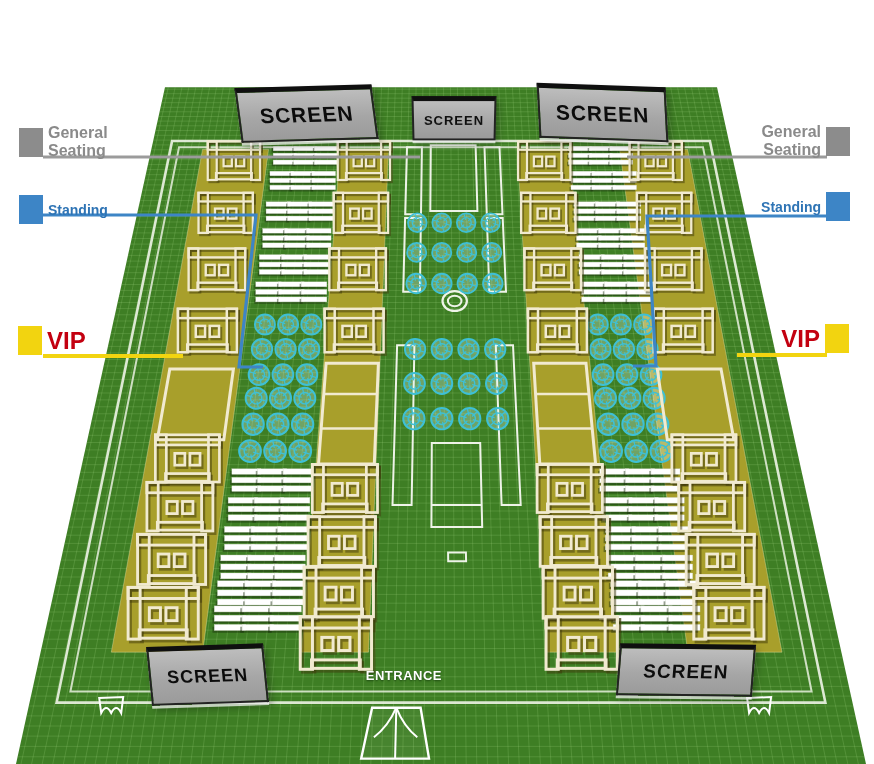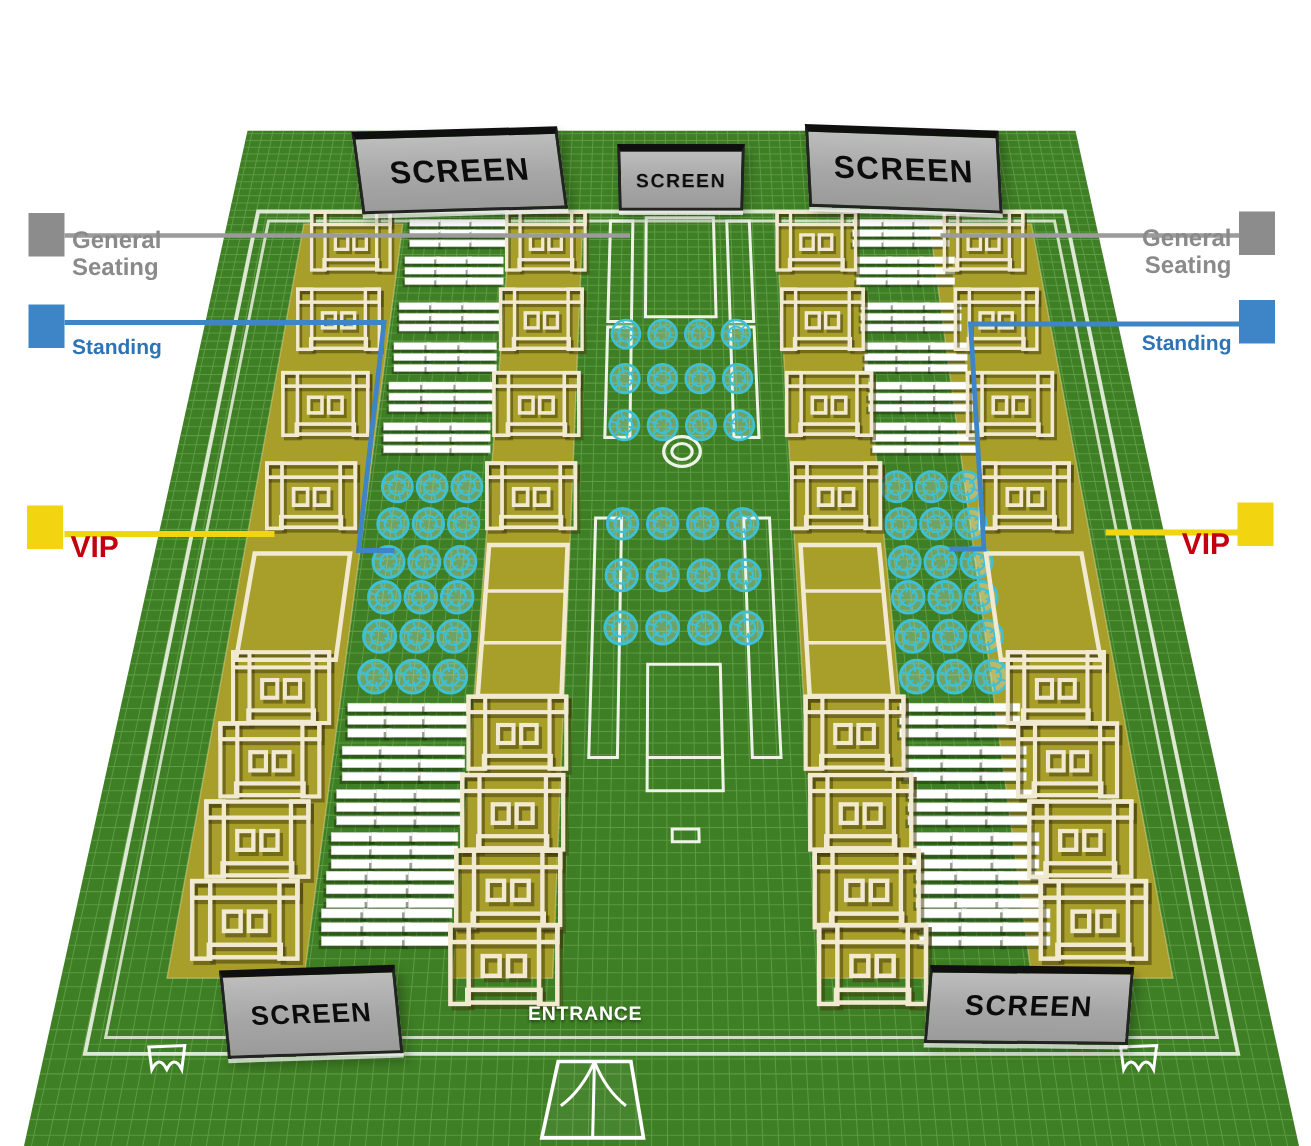--- a/index.html
+++ b/index.html
@@ -16,33 +16,33 @@
     box-shadow:0 3px 0 rgba(255,255,255,.7), 3px 5px 7px rgba(0,0,0,.28);
     color:#0c0c0c;font-weight:800;letter-spacing:1px;
   }
   .scr-tl{left:238px;top:86px;width:133px;height:48px;font-size:21px;transform:rotate(-1.6deg) skewX(6deg);}
   .scr-tc{left:412px;top:96px;width:80px;height:38px;font-size:13px;transform:perspective(300px) rotateX(-10deg);}
   .scr-tr{left:538px;top:85px;width:125px;height:48px;font-size:21px;transform:rotate(2deg) skewX(5deg);}
   .scr-bl{left:149px;top:645px;width:113px;height:52px;font-size:18px;transform:rotate(-1.8deg) skewX(4deg);}
   .scr-br{left:618px;top:644px;width:132px;height:45px;font-size:19px;transform:rotate(.6deg) skewX(-4deg);}
   
   .entrance-label{
-    position:absolute;left:352px;top:668px;width:90px;text-align:left;
+    position:absolute;left:352px;top:668px;width:90px;text-align:right;
     color:#ffffff;font-weight:800;font-size:13px;letter-spacing:.5px;
     text-shadow:0 1px 2px rgba(0,30,0,.55);
   }
   
   .leg{position:absolute;display:flex;align-items:center;gap:5px;font-weight:700;}
   .leg .swatch{display:block;width:24px;height:29px;flex:0 0 auto;}
-  .leg .txt{display:block;margin-top:28px;}
+  .leg .txt{display:block;}
   .leg-l .txt{text-align:left;}
   .leg-r .txt{text-align:right;}
   .lg-general .txt{font-size:16px;line-height:1.15;width:68px;}
   .lg-standing .txt{font-size:14px;}
-  .lg-vip .txt{font-size:20px;}
+  .lg-vip .txt{font-size:24px;}
   .l-general{left:19px;top:124px;}
   .l-standing{left:19px;top:195px;}
   .l-vip{left:18px;top:326px;}
   .r-general{right:24px;top:123px;}
   .r-standing{right:24px;top:192px;}
   .r-vip{right:25px;top:324px;}
 </style>
 </head>
 <body>
 

